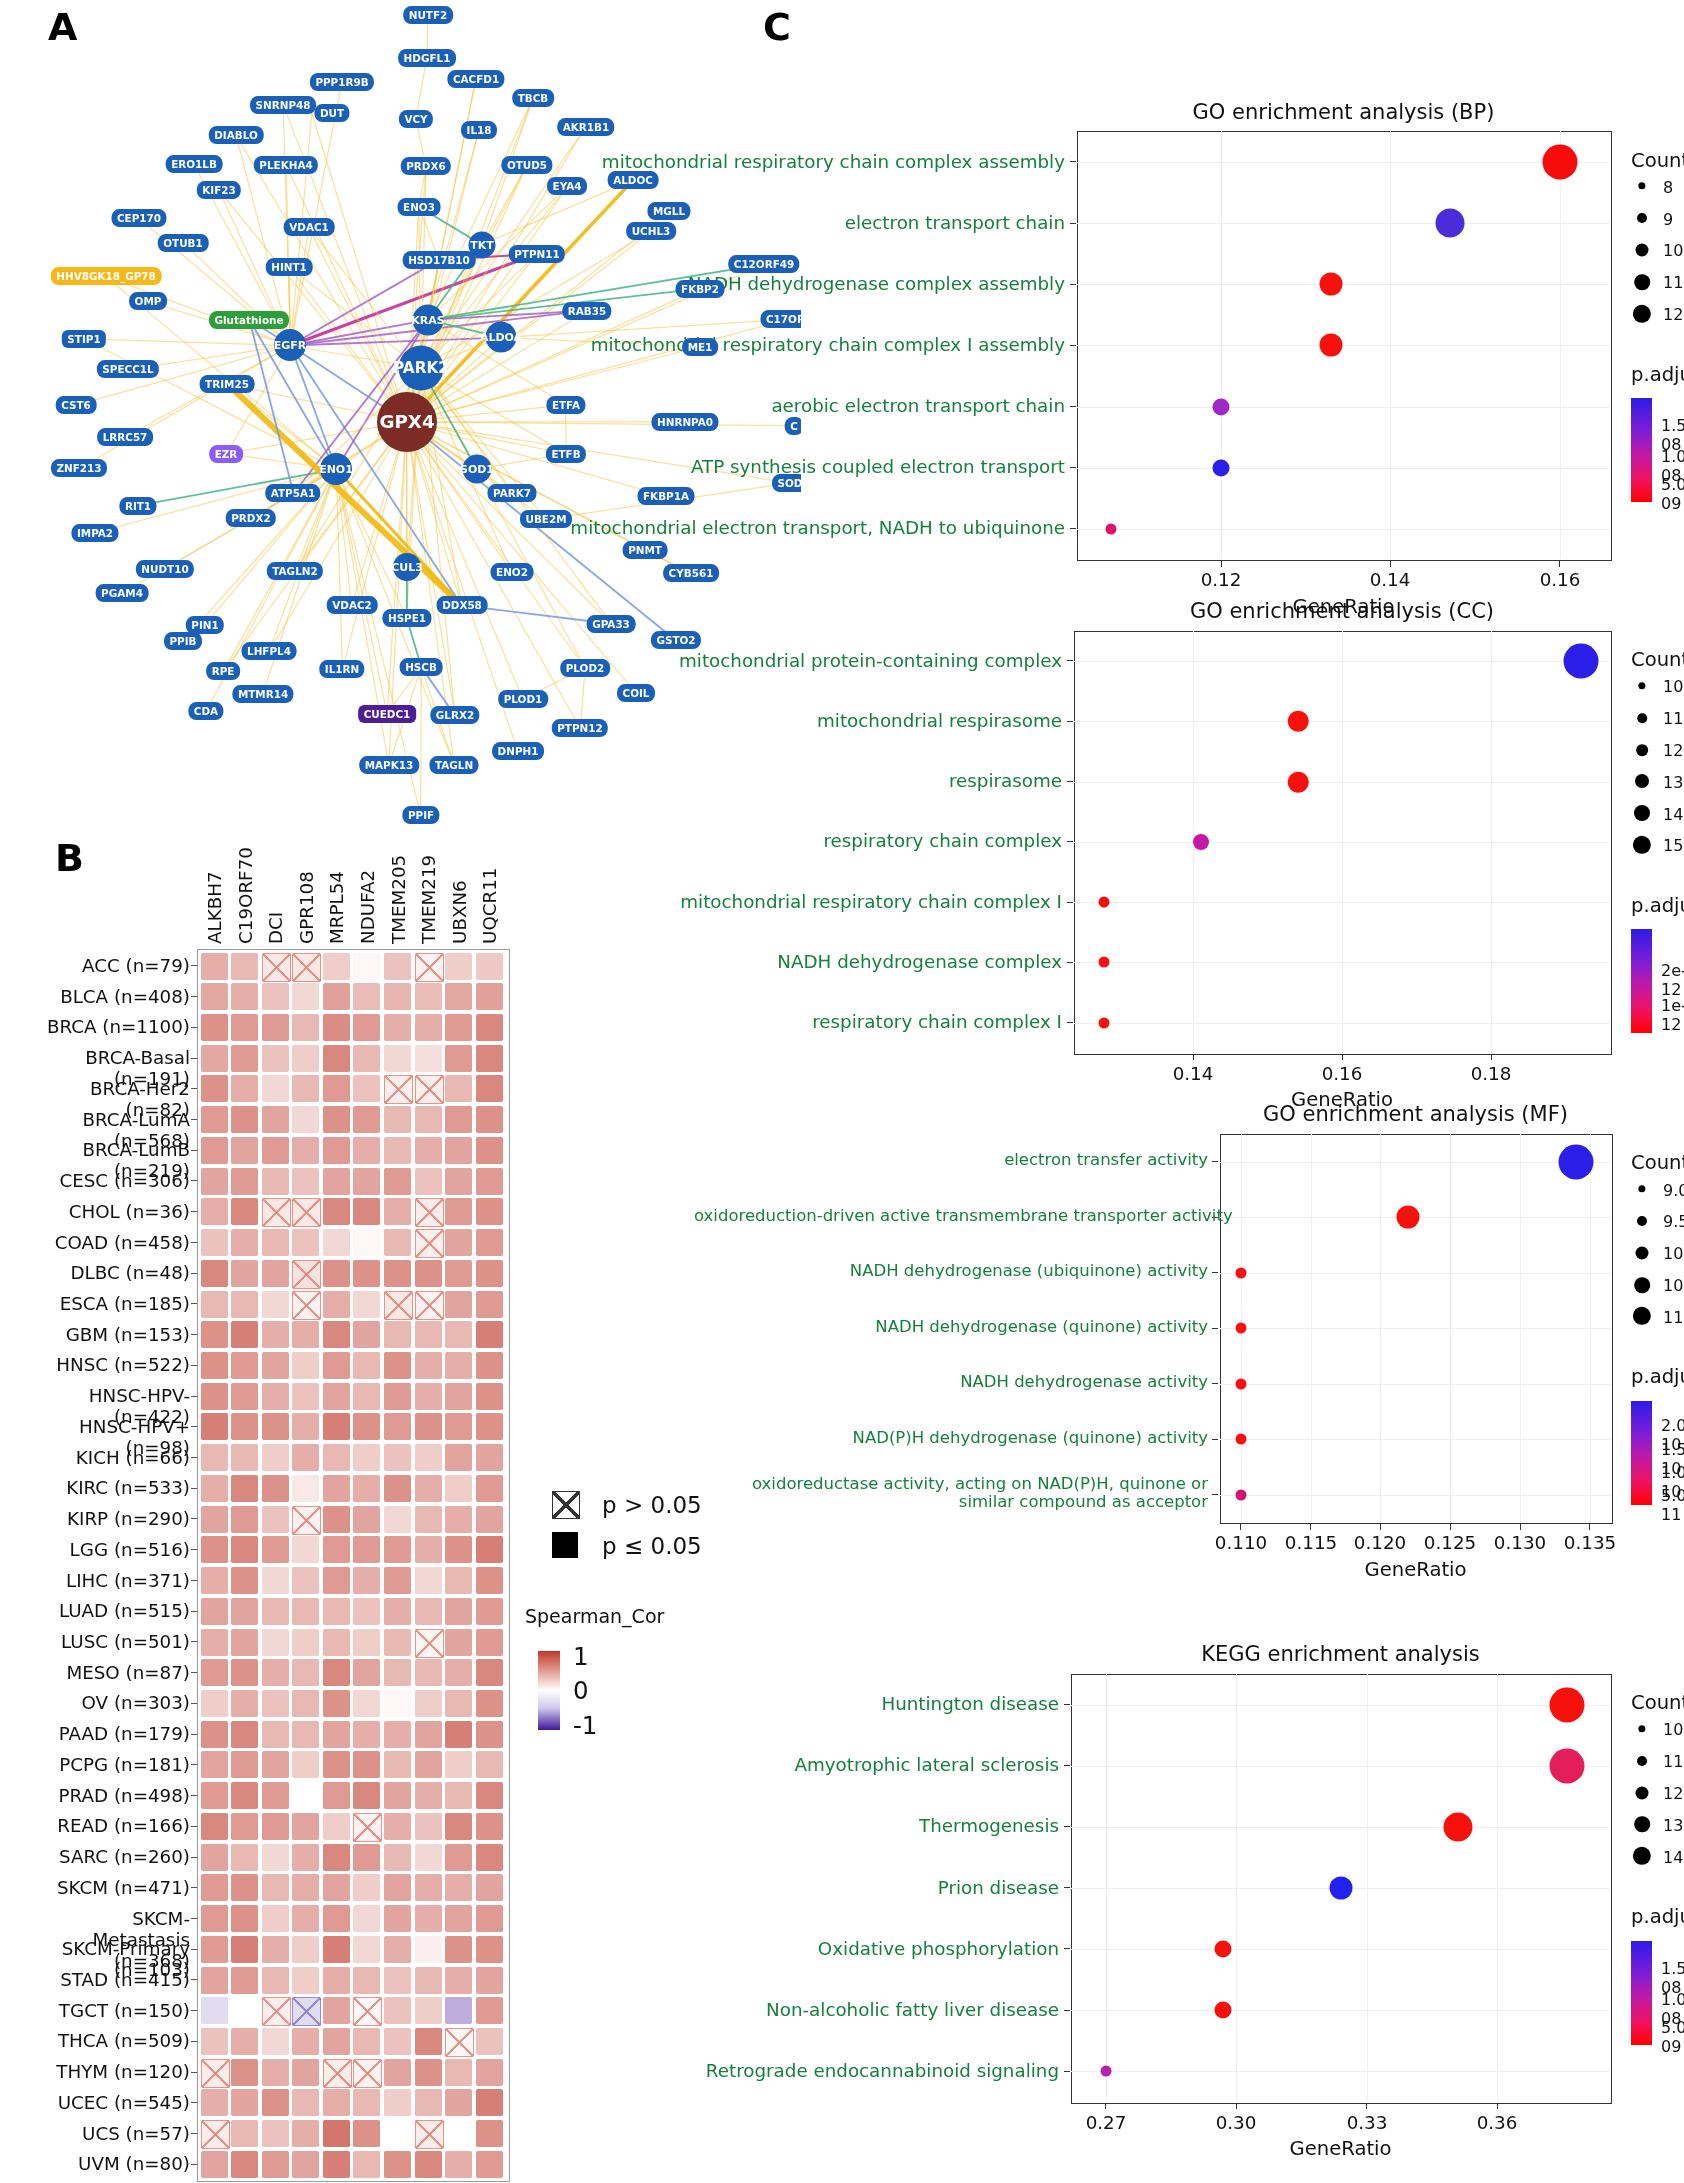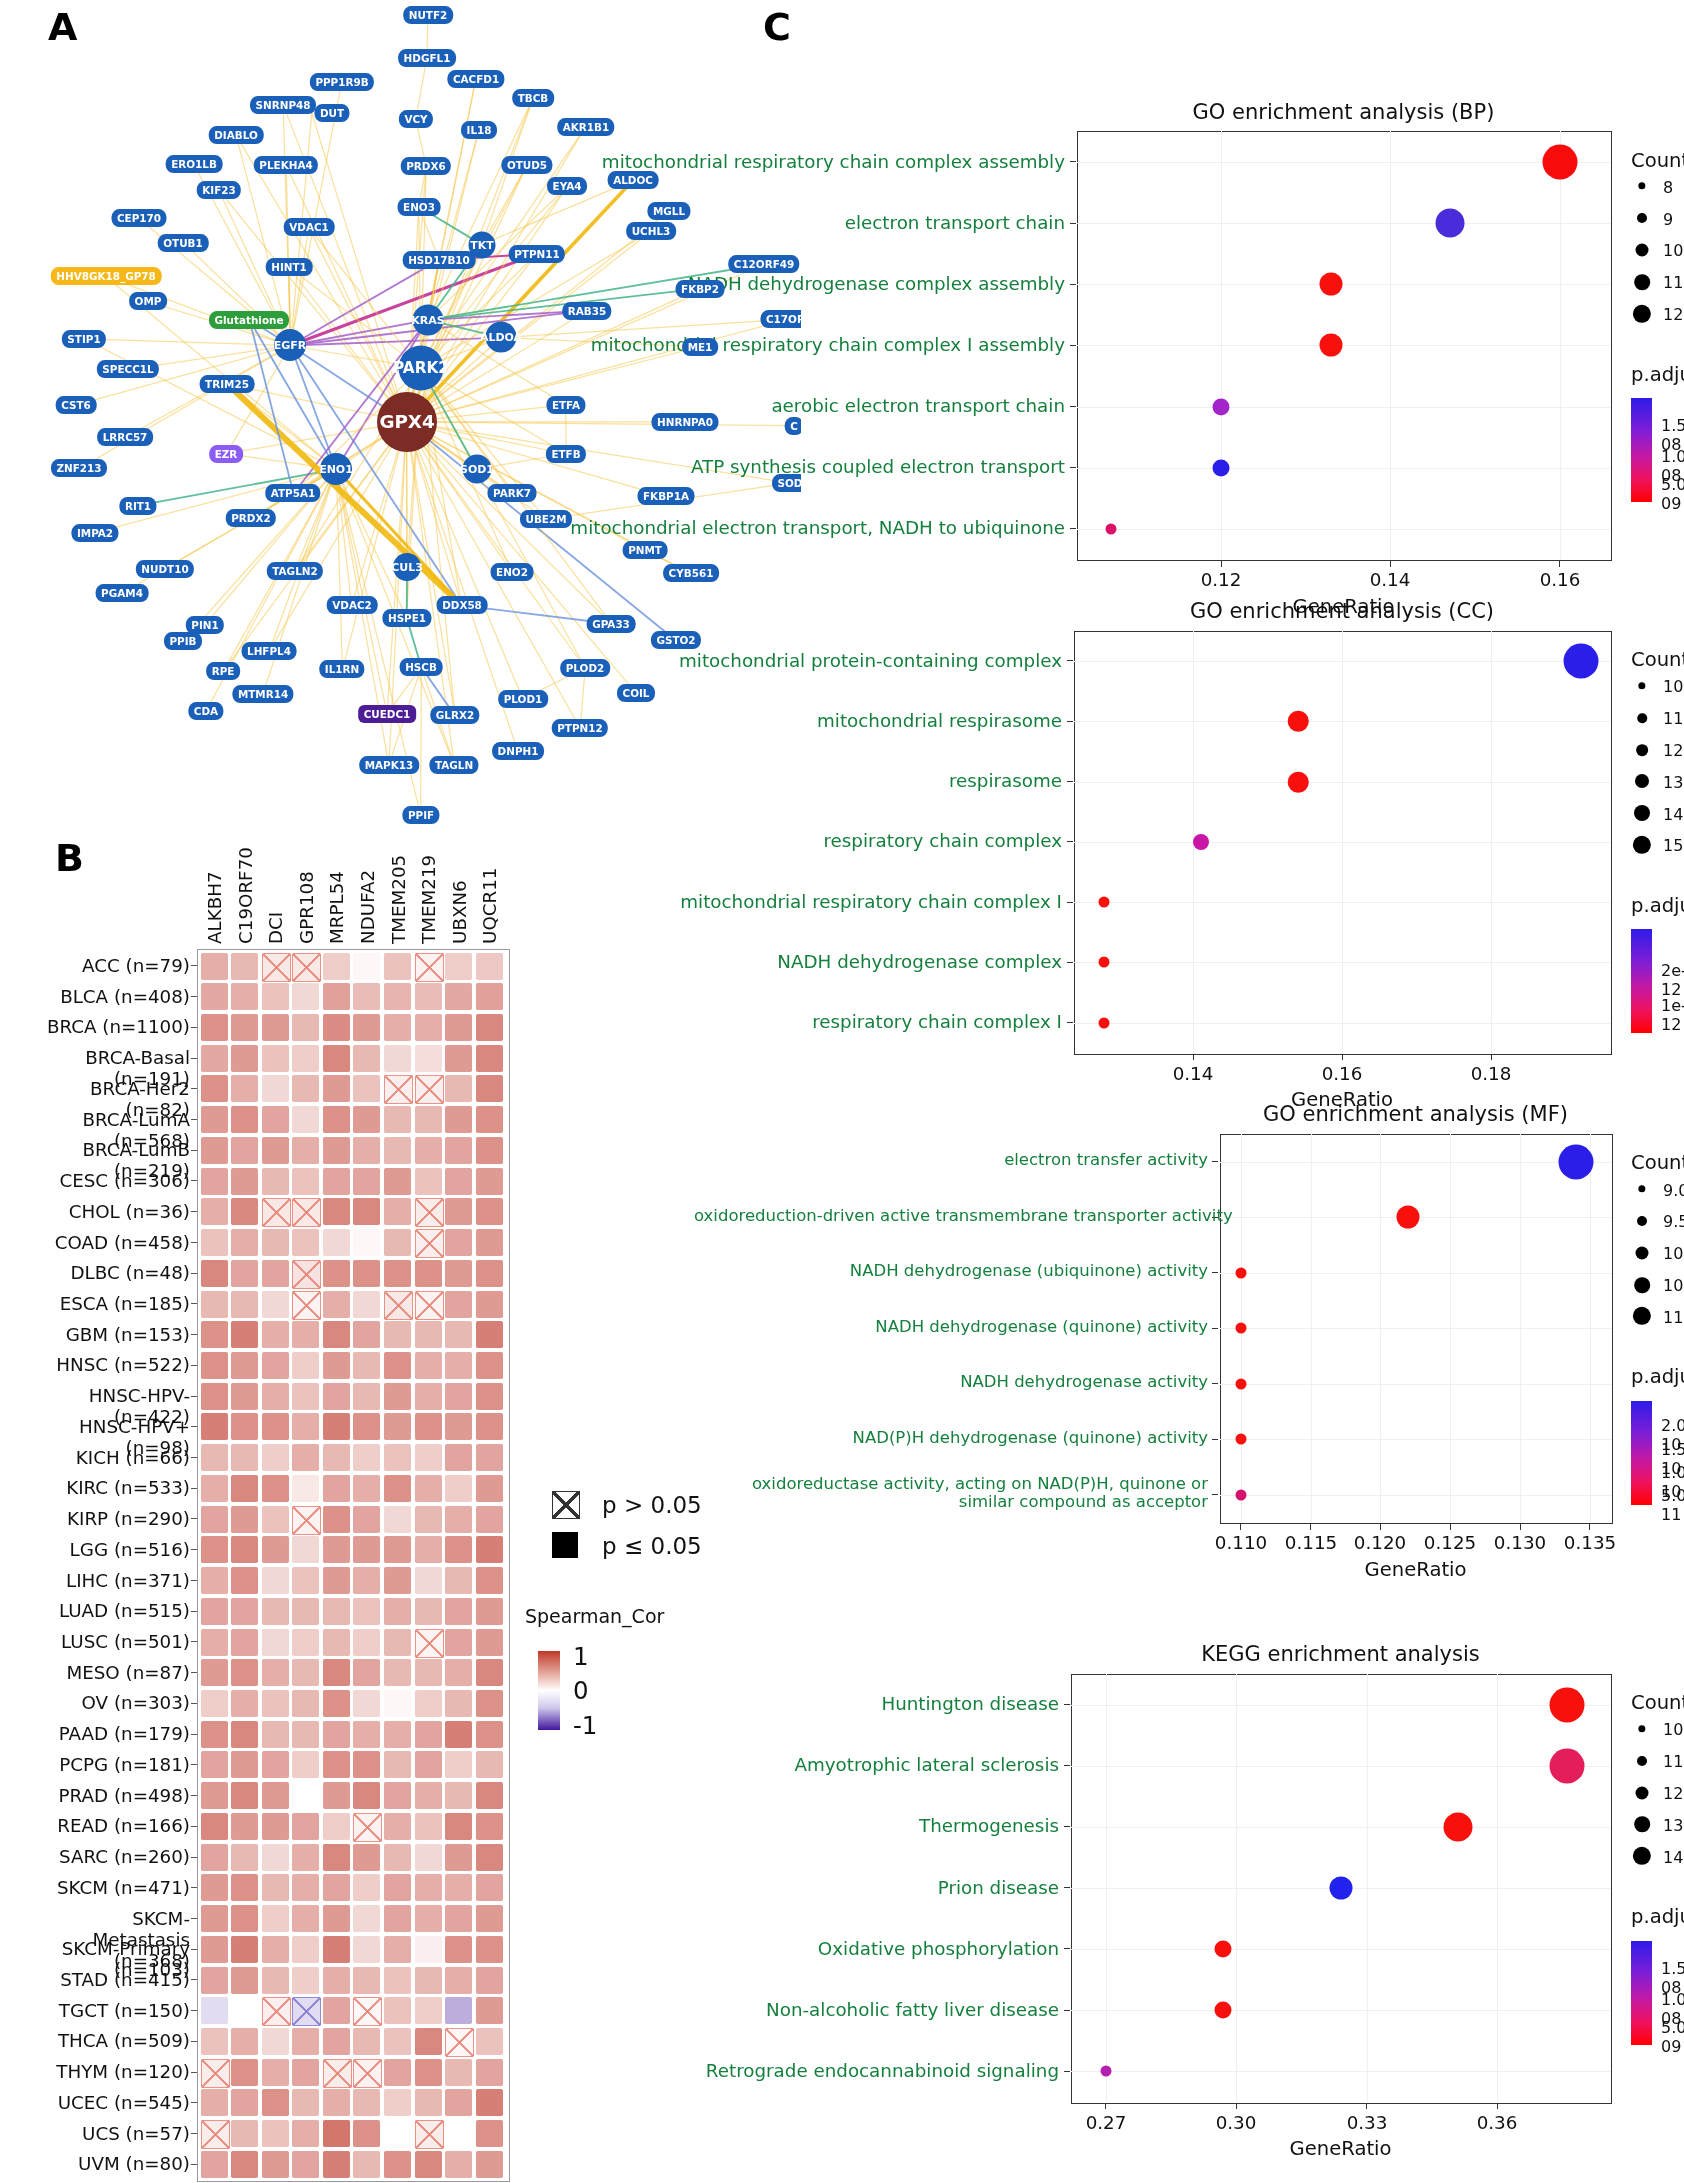--- a/index.html
+++ b/index.html
@@ -277,21 +277,21 @@
     <div class="node n" style="left: 426px; top: 166px; background: rgb(26, 95, 184);">PRDX6</div>
     <div class="node n" style="left: 669px; top: 211px; background: rgb(26, 95, 184);">MGLL</div>
     <div class="node n" style="left: 183px; top: 243px; background: rgb(26, 95, 184);">OTUB1</div>
     <div class="node n" style="left: 309px; top: 227px; background: rgb(26, 95, 184);">VDAC1</div>
     <div class="node n" style="left: 419px; top: 207px; background: rgb(26, 95, 184);">ENO3</div>
     <div class="node n" style="left: 651px; top: 231px; background: rgb(26, 95, 184);">UCHL3</div>
     <div class="node n" style="left: 289px; top: 267px; background: rgb(26, 95, 184);">HINT1</div>
     <div class="node n" style="left: 148px; top: 301px; background: rgb(26, 95, 184);">OMP</div>
     <div class="node n" style="left: 764px; top: 264px; background: rgb(26, 95, 184);">C12ORF49</div>
     <div class="node n" style="left: 700px; top: 289px; background: rgb(26, 95, 184);">FKBP2</div>
-    <div class="node n" style="left: 84px; top: 339px; background: rgb(26, 95, 184);">STIP1</div>
+    <div class="node n" style="left: 84px; top: 339px; background: rgb(26, 95, 184); border-radius: 6px;">STIP1</div>
     <div class="node n" style="left: 587px; top: 311px; background: rgb(26, 95, 184);">RAB35</div>
     <div class="node n" style="left: 789px; top: 319px; background: rgb(26, 95, 184);">C17ORF</div>
     <div class="node n" style="left: 128px; top: 369px; background: rgb(26, 95, 184);">SPECC1L</div>
     <div class="node n" style="left: 700px; top: 347px; background: rgb(26, 95, 184);">ME1</div>
     <div class="node n" style="left: 76px; top: 405px; background: rgb(26, 95, 184);">CST6</div>
     <div class="node n" style="left: 227px; top: 384px; background: rgb(26, 95, 184);">TRIM25</div>
     <div class="node n" style="left: 566px; top: 405px; background: rgb(26, 95, 184);">ETFA</div>
     <div class="node n" style="left: 125px; top: 437px; background: rgb(26, 95, 184);">LRRC57</div>
     <div class="node n" style="left: 226px; top: 454px; background: #8b5cf6;">EZR</div>
     <div class="node n" style="left: 566px; top: 454px; background: rgb(26, 95, 184);">ETFB</div>

